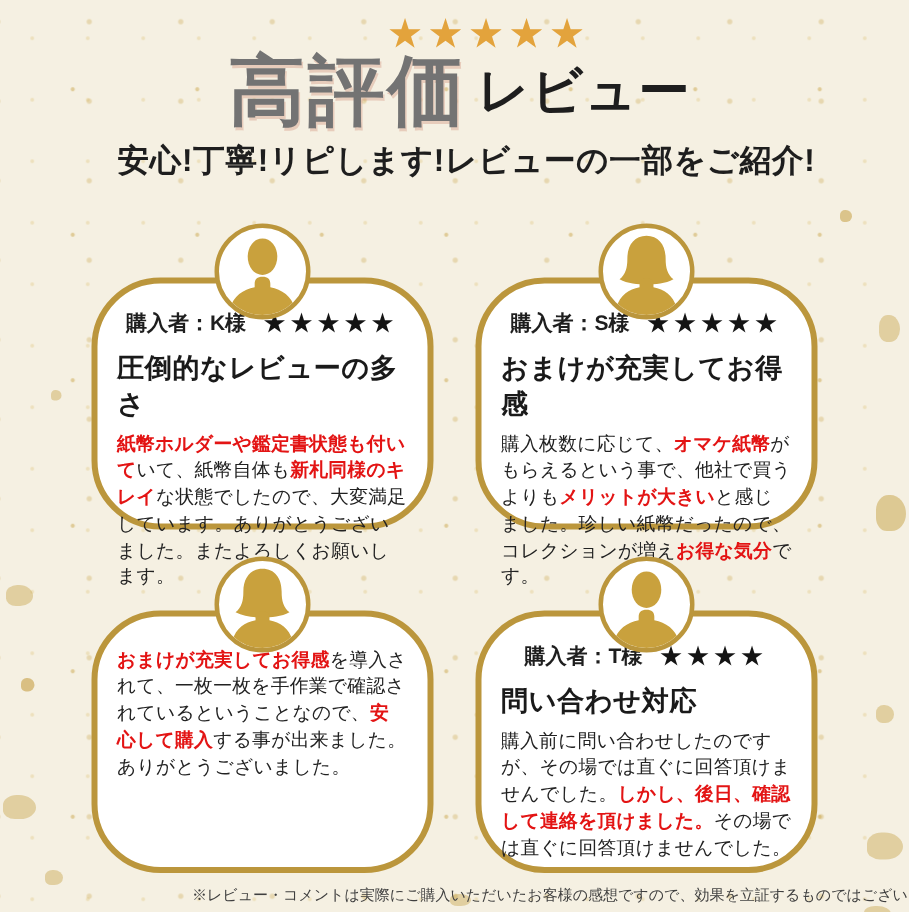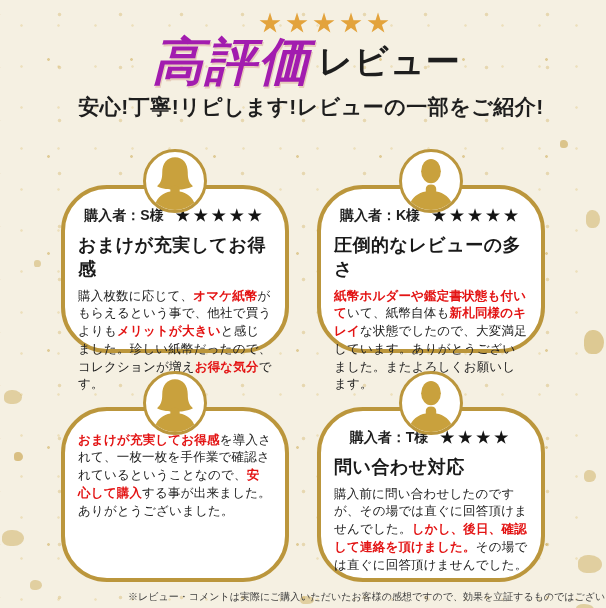--- a/index.html
+++ b/index.html
@@ -36,22 +36,22 @@
     color:#e3a33c; font-size:21px; letter-spacing:6px; line-height:1;
     transform:translateX(24px); font-weight:bold;
   }
   .main-title {
     margin-top:2px; display:flex; align-items:center; justify-content:center;
     white-space:nowrap; line-height:1.05;
   }
   .t-black { font-size:34px; font-weight:bold; color:#1e1e1e; letter-spacing:1px; }
   .t-red {
     font-family:"DejaVu Serif","Liberation Serif",serif;
-    font-size:51px; font-weight:bold; color:#a21caf; margin:0 7px;
-    letter-spacing:2px; text-shadow:1px 2px 0 rgba(214,160,140,.45);font-style:italic;
+    font-size:51px; font-weight:bold; color:#737373; margin:0 7px;
+    letter-spacing:2px; text-shadow:1px 2px 0 rgba(214,160,140,.45);
   }
   .subtitle { margin-top:4px; font-size:21px; font-weight:bold; color:#1e1e1e; letter-spacing:.5px;padding-left:16px; }
 
   .cards {
     position:relative;
     margin:64px auto 0;
     width:484px;
     display:grid;
     grid-template-columns:228px 228px;
     grid-template-rows:168px 175px;
@@ -119,37 +119,37 @@
     <span class="t-black">レビュー</span>
   </h1>
   <p class="subtitle">安心!丁寧!リピします!レビューの一部をご紹介!</p>
 </header>
 
 <main class="cards">
 
   <article class="card">
     <div class="avatar">
       <svg>
+          <use href="#sil-male" xlink:href="#sil-male"></use>
+        </svg>
+    </div>
+    <div class="buyer-row"><span>購入者：</span><span>K様</span><span class="card-stars">★★★★★</span></div>
+    <h2 class="card-title">圧倒的なレビューの多さ</h2>
+    <p class="card-body"><span class="red">紙幣ホルダーや鑑定書状態も付いて</span><span>いて、紙幣自体も</span><span class="red">新札同様のキレイ</span><span>な状態でしたので、大変満足しています。ありがとうございました。またよろしくお願いします。</span></p>
+  </article>
+
+  <article class="card">
+    <div class="avatar">
+      <svg>
           <use href="#sil-female" xlink:href="#sil-female"></use>
         </svg>
     </div>
     <div class="buyer-row"><span>購入者：</span><span>S様</span><span class="card-stars">★★★★★</span></div>
     <h2 class="card-title">おまけが充実してお得感</h2>
     <p class="card-body"><span>購入枚数に応じて、</span><span class="red">オマケ紙幣</span><span>がもらえるという事で、他社で買うよりも</span><span class="red">メリットが大きい</span><span>と感じました。珍しい紙幣だったので、コレクションが増え</span><span class="red">お得な気分</span><span>です。</span></p>
-  </article>
-
-  <article class="card">
-    <div class="avatar">
-      <svg>
-          <use href="#sil-male" xlink:href="#sil-male"></use>
-        </svg>
-    </div>
-    <div class="buyer-row"><span>購入者：</span><span>K様</span><span class="card-stars">★★★★★</span></div>
-    <h2 class="card-title">圧倒的なレビューの多さ</h2>
-    <p class="card-body"><span class="red">紙幣ホルダーや鑑定書状態も付いて</span><span>いて、紙幣自体も</span><span class="red">新札同様のキレイ</span><span>な状態でしたので、大変満足しています。ありがとうございました。またよろしくお願いします。</span></p>
   </article>
 
   <article class="card">
     <div class="avatar">
       <svg>
           <use href="#sil-female" xlink:href="#sil-female"></use>
         </svg>
     </div>
     <p class="card-body"><span class="red">おまけが充実してお得感</span><span>を導入されて、一枚一枚を手作業で確認されているということなので、</span><span class="red">安心して購入</span><span>する事が出来ました。ありがとうございました。</span></p>
   </article>

